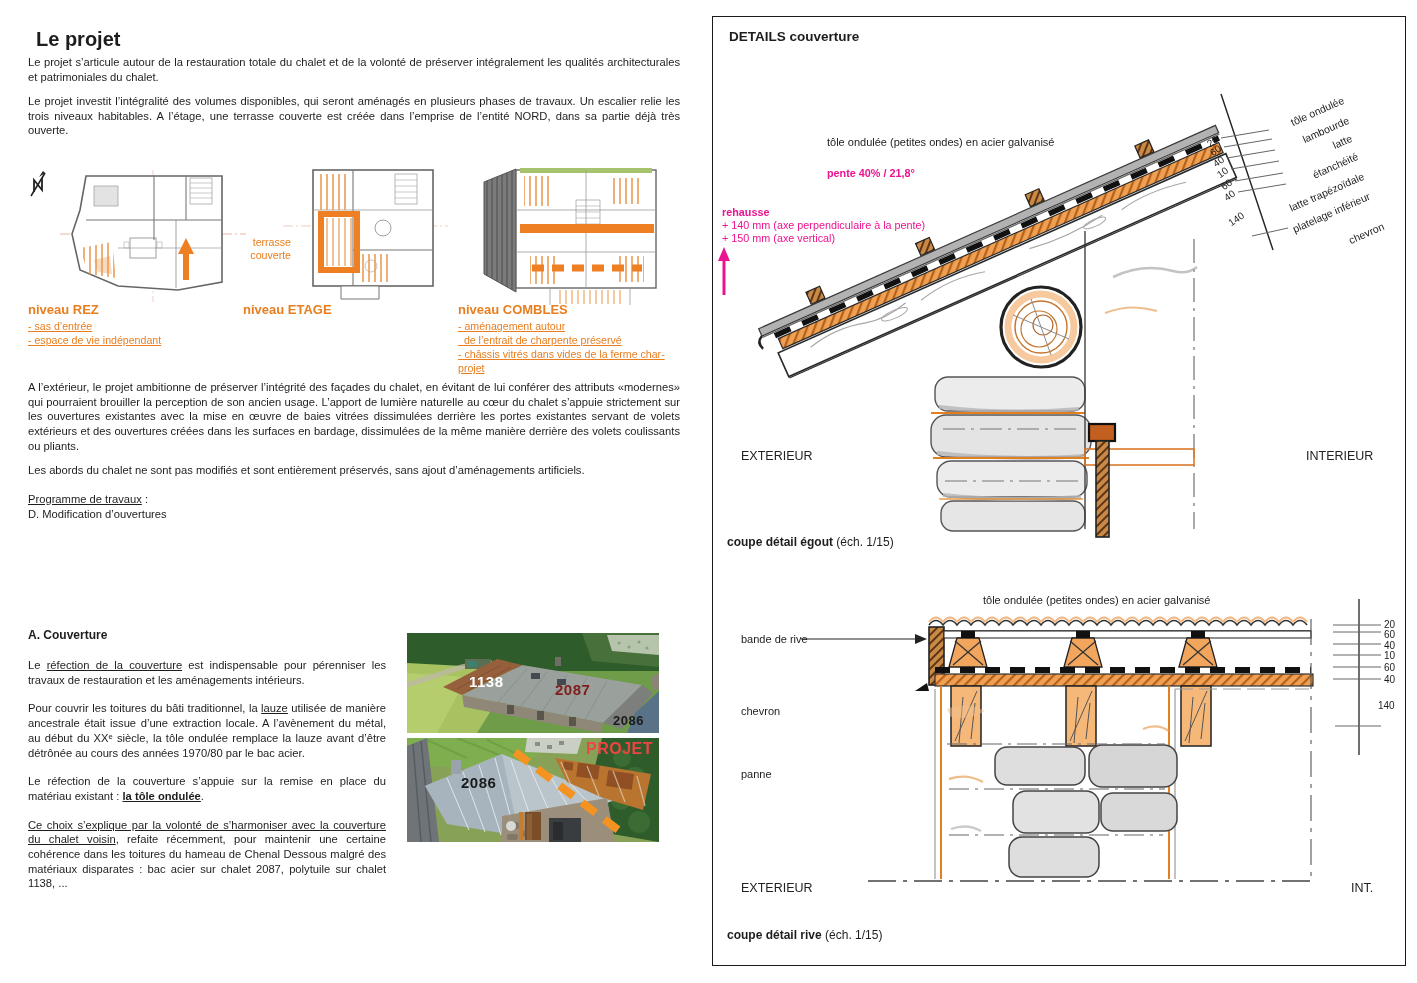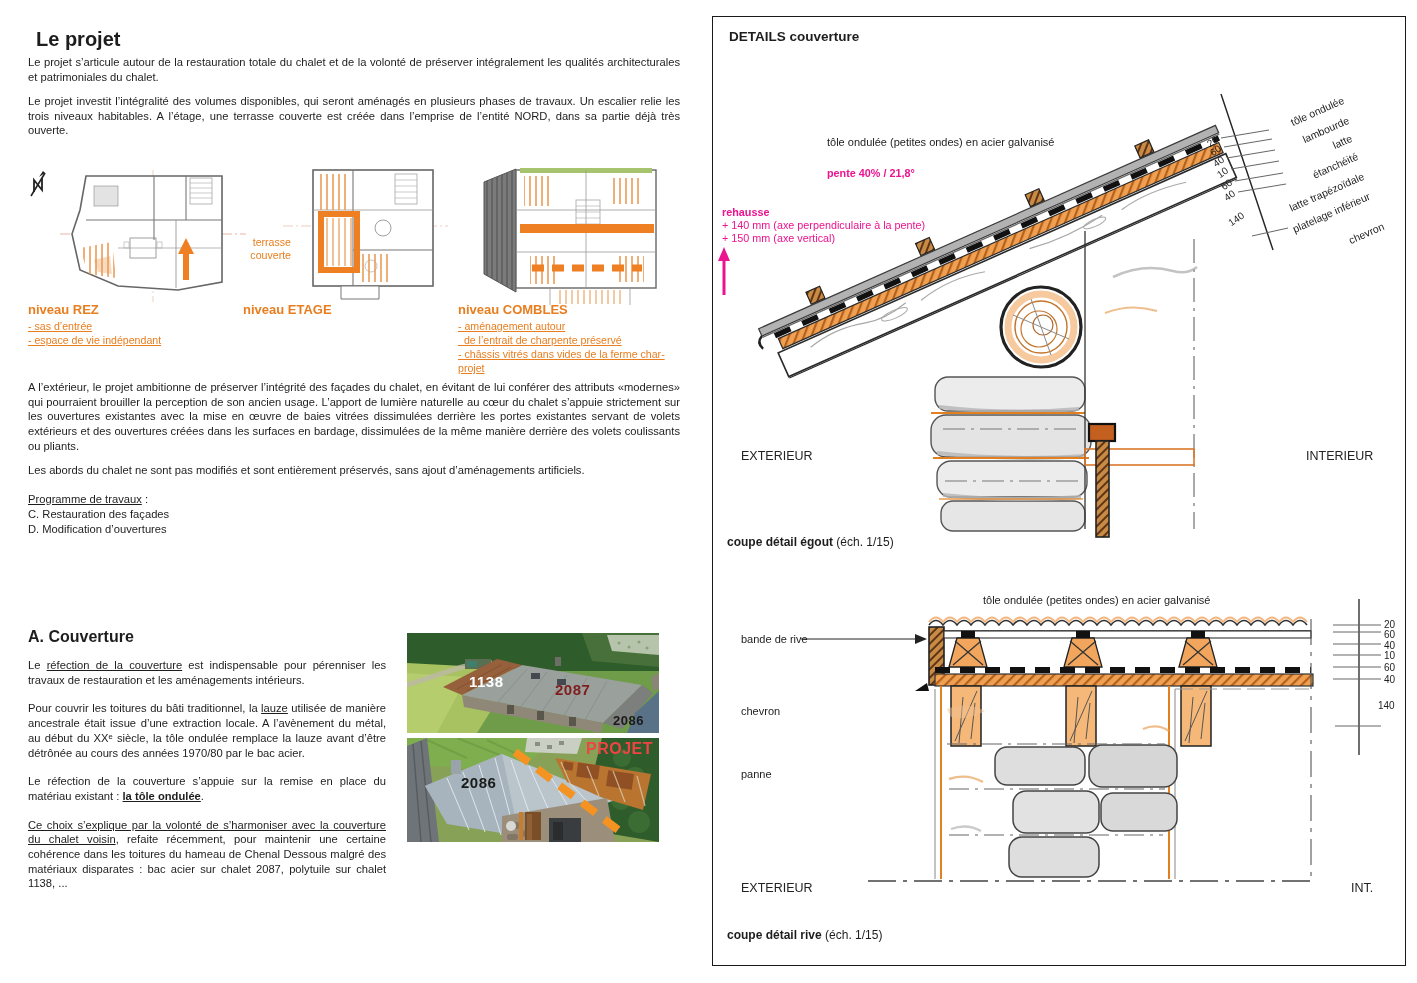--- a/index.html
+++ b/index.html
@@ -9,21 +9,21 @@
   #left{position:absolute;left:28px;top:14px;width:652px;height:962px;}
   #left h1{font-size:20px;font-weight:bold;margin:8px;}
   .p{font-size:11.2px;line-height:14.7px;text-align:justify;}
   .u{text-decoration:underline;}
   .bu{font-weight:bold;text-decoration:underline;}
   .prog{font-size:11.2px;line-height:15px;}
   .plan-title{color:#e87e1f;font-weight:bold;font-size:13px;}
   .plan-notes{color:#e87e1f;font-size:10.6px;line-height:14px;margin-top:2px;}
   .plan-notes div{white-space:pre-wrap;text-decoration:underline;}
   .terrasse-label{color:#e87e1f;font-size:10.6px;line-height:13px;text-align:right;}
-  .sec-h{font-size:16px;font-weight:bold;}
+  .sec-h{font-size:12px;font-weight:bold;}
   .photo{position:absolute;left:0;width:252px;overflow:hidden;}
   .photo-label{position:absolute;font-weight:bold;font-size:15px;letter-spacing:.5px;}
   
   #panel{position:absolute;left:712px;top:16px;width:694px;height:950px;border:1.6px solid #1a1a1a;box-sizing:border-box;background:#fff;}
   .panel-title{position:absolute;left:16px;top:12px;font-size:13.5px;font-weight:bold;}
   .lbl{position:absolute;font-size:11px;color:#1d1d1d;}
   .pink{color:#ec1390;}
   .pink-s{font-size:10.8px;line-height:13px;color:#ec1390;}
   .zone{position:absolute;font-size:12.5px;color:#222;}
   .cap{position:absolute;font-size:12px;}
@@ -161,21 +161,20 @@
         <div>projet</div>
       </div>
     </div>
   </div>
 
   <div class="p abs" style="left:0;top:366px;width:652px;">A l’extérieur, le projet ambitionne de préserver l’intégrité des façades du chalet, en évitant de lui conférer des attributs «modernes» qui pourraient brouiller la perception de son ancien usage. L’apport de lumière naturelle au cœur du chalet s’appuie strictement sur les ouvertures existantes avec la mise en œuvre de baies vitrées dissimulées derrière les portes existantes servant de volets extérieurs et des ouvertures créées dans les surfaces en bardage, dissimulées de la même manière derrière des volets coulissants ou pliants.</div>
   <div class="p abs" style="left:0;top:449px;width:652px;">Les abords du chalet ne sont pas modifiés et sont entièrement préservés, sans ajout d’aménagements artificiels.</div>
 
   <div class="prog abs" style="left:0;top:478px;width:400px;">
     <div><span class="u">Programme de travaux</span><span> :</span></div>
-    <div>C. Restauration des façades</div>
     <div>D. Modification d’ouvertures</div>
   </div>
 
   <div class="sec-h abs" style="left:0;top:614px;">A. Couverture</div>
 
   <div class="abs" style="left:0;top:644px;width:358px;">
     <div class="p" style="margin-bottom:14px;">
       <span>Le </span><span class="u">réfection de la couverture</span><span> est indispensable pour pérenniser les travaux de restauration et les aménagements intérieurs.</span>
     </div>
     <div class="p" style="margin-bottom:14px;">

